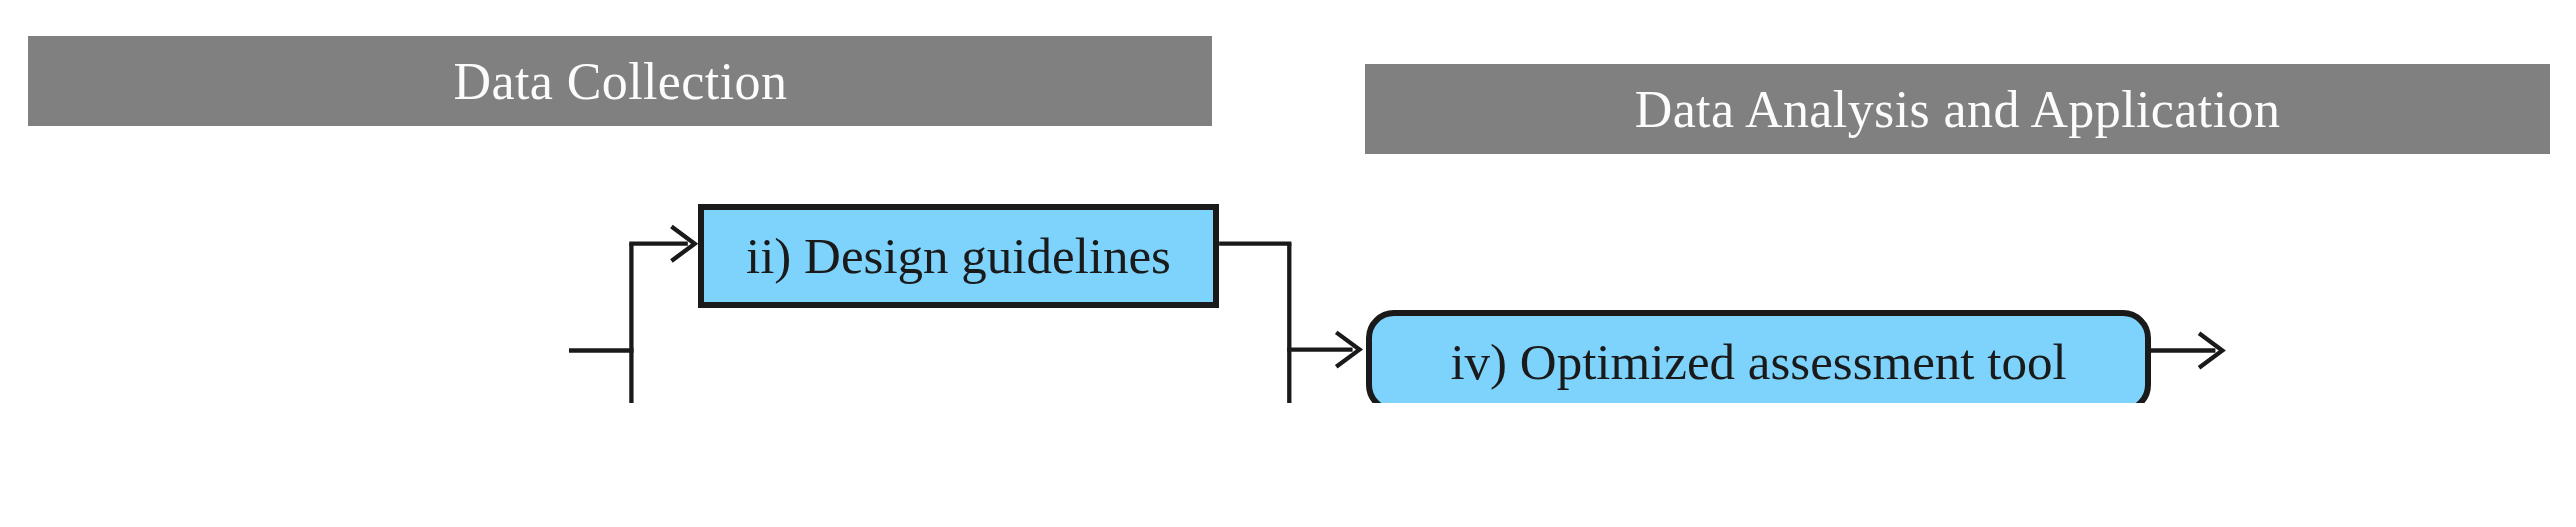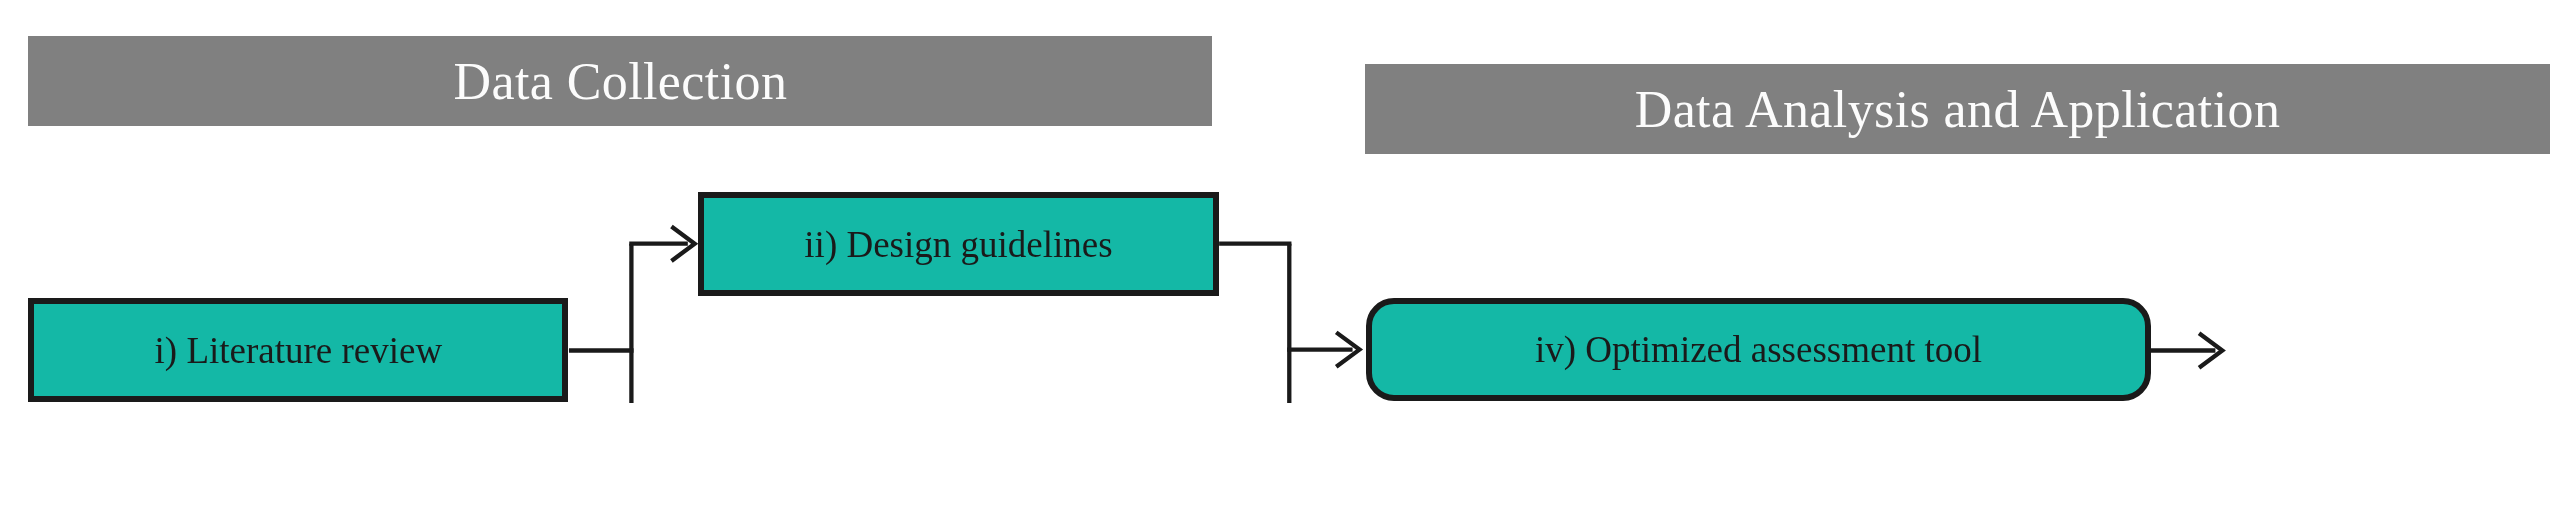--- a/index.html
+++ b/index.html
@@ -29,29 +29,30 @@
   .bar-collection   { left: 28.4px;   top: 36px; width: 1184px; height: 90px; }
   .bar-analysis     { left: 1365px; top: 36px; width: 1185px; height: 90px; margin-top: 28px; }
   .connectors {
     position: absolute;
     left: 0; top: 0;
     width: 2576px;
     height: 527px;
   }
   .node {
     position: absolute;
-    background: #14b8a6;
+    background: #7dd3fc;
     border: 6px solid #1a1a1a;
     color: #1a1a1a;
     display: flex;
     align-items: center;
     justify-content: center;
-    font-size: 37px;
+    font-size: 51px;
     white-space: nowrap;
     box-sizing: border-box;
+    margin-top: 12px;
   }
   .node-i   { left: 28.4px;   top: 298px; width: 540px; height: 104px; }
   .node-ii  { left: 698px;  top: 192px; width: 521px; height: 104px; }
   .node-iii { left: 698px;  top: 395px; width: 523px; height: 104px; }
   .node-iv  { left: 1366px; top: 298px; width: 785px; height: 103px; border-radius: 28px; }
   .node-v   { left: 2226px; top: 300px; width: 321px; height: 103px; }
   .connectors path, .connectors polyline {
     stroke: #1a1a1a;
     stroke-width: 5px;
     fill: none;
@@ -81,21 +82,20 @@
     <path d="M1417 520 H1499"></path>
     <path d="M1496.5 283 V520"></path>
 
     <path d="M1494 406 H1570"></path>
     <polyline points="1551,386 1578,406 1551,426"></polyline>
 
     <path d="M2496 407 H2572"></path>
     <polyline points="2553,387 2580,407 2553,427"></polyline>
   </svg>
 
-  <div class="node node-i">i) Literature review</div>
 
   <div class="node node-ii">ii) Design guidelines</div>
 
 
   <div class="node node-iv">iv) Optimized assessment tool</div>
 
 
 </div>
 
 

